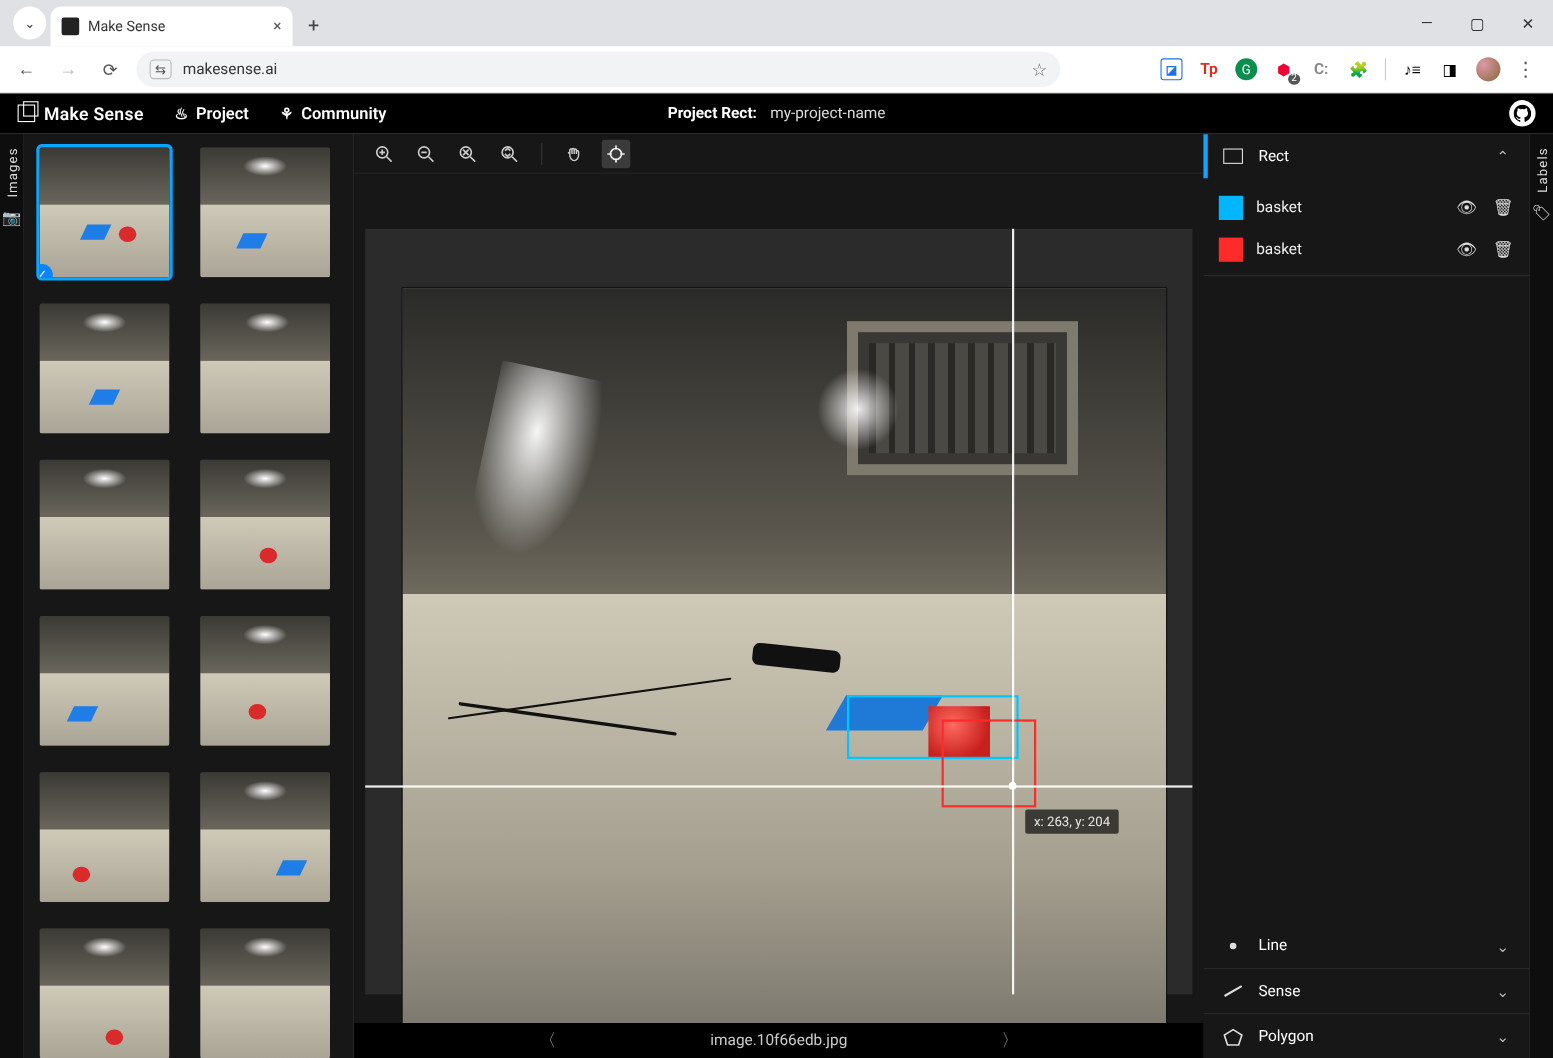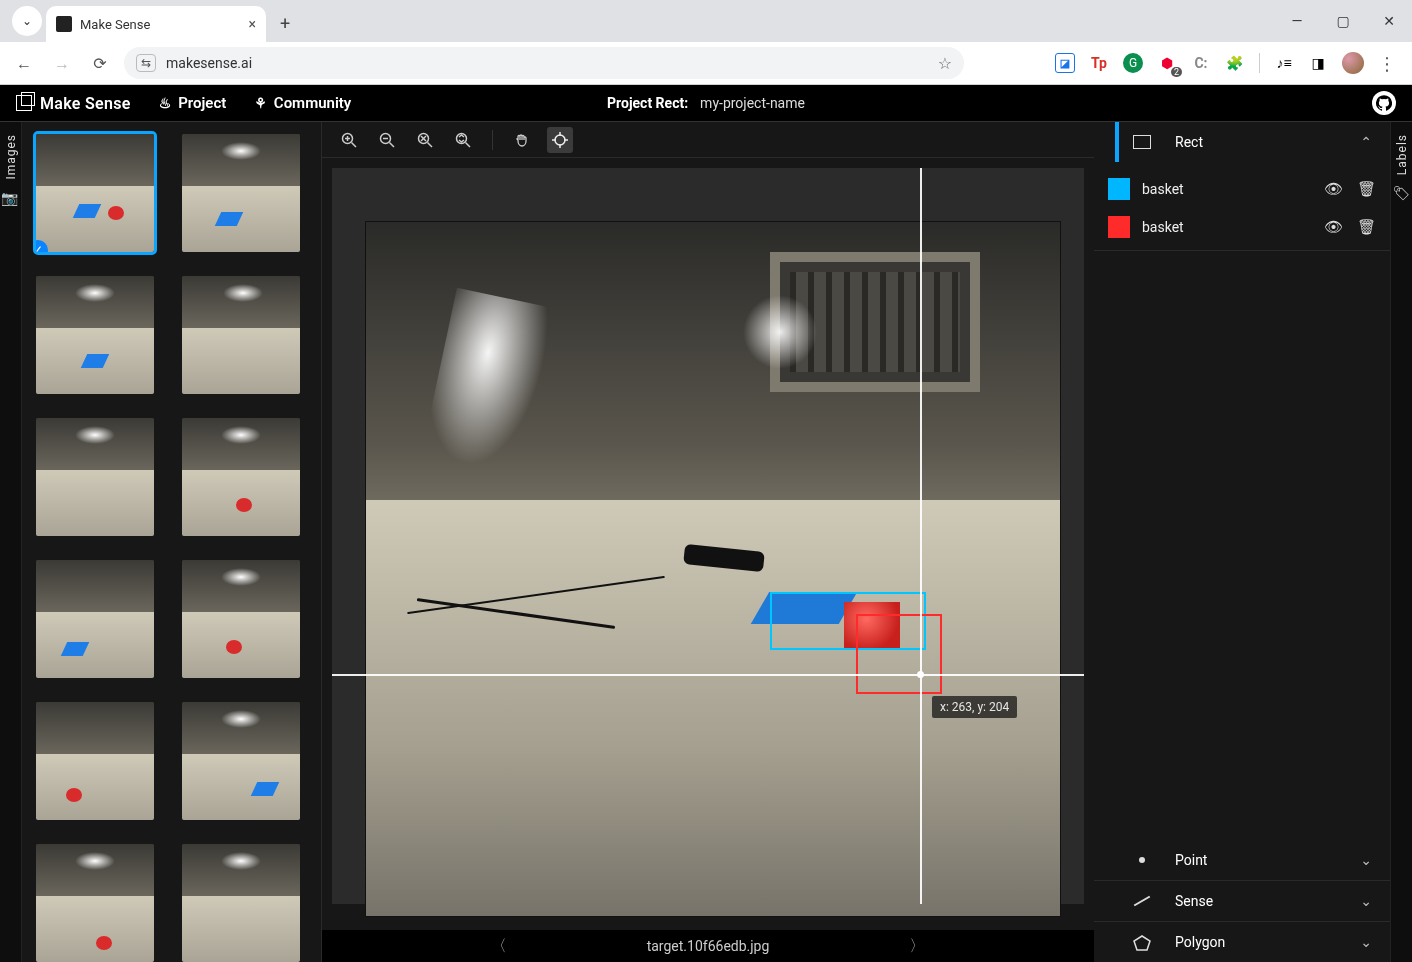--- a/index.html
+++ b/index.html
@@ -66,21 +66,21 @@
 .thumb-red { position:absolute; width:16px; height:14px; background:#d92b2b; border-radius:50%;}
 
 
 .center { flex:1; display:flex; flex-direction:column; min-width:0; }
 .toolbar { height:36px; background:#171717; border-bottom:1px solid #2a2a2a; display:flex; align-items:center; padding:0 14px; gap:12px;}
 .tool-btn { width:26px; height:26px; display:flex; align-items:center; justify-content:center; color:#d7d7d7; cursor:pointer; border-radius:3px; font-size:15px;}
 .tool-btn.active { background:#3b3b3b; }
 .tool-sep { width:1px; height:20px; background:#333; margin:0 4px;}
 
 .canvas-wrap { flex:1; position:relative; background:#171717; display:flex; align-items:center; justify-content:center; overflow:hidden;}
-.canvas-frame { position:absolute; inset:10px 10px 26px 10px; background:#2b2b2b;}
+.canvas-frame { position:absolute; inset:10px 10px 26px 10px; background:#2b2b2b;margin-top:40px;}
 .image-area { position:absolute; left:34px; top:54px; width:694px; height:694px; background:#6b6658; overflow:hidden; outline:1px solid #111;}
 .img-wall { position:absolute; left:0; right:0; top:0; height:40%; background:linear-gradient(180deg,#2a2a28 0%, #5a564d 80%, #6e6a5e 100%);}
 .img-floor { position:absolute; left:0; right:0; bottom:0; height:60%; background:linear-gradient(180deg,#cfc9b8 0%, #a49f8e 60%, #77736a 100%);}
 .img-window { position:absolute; right:80px; top:30px; width:210px; height:140px; border:10px solid #7f7a6e; background:#3a3834;}
 .img-window::after { content:''; position:absolute; inset:10px; background:repeating-linear-gradient(90deg,#2a2925 0 6px,#4b4944 6px 18px);}
 .img-glare { position:absolute; left:70px; top:75px; width:110px; height:190px; background:radial-gradient(ellipse at 40% 30%, rgba(255,255,255,0.95) 0%, rgba(255,255,255,0) 60%); transform:rotate(12deg);}
 .img-glare2 { position:absolute; right:240px; top:70px; width:80px; height:80px; background:radial-gradient(circle, rgba(255,255,255,0.9) 0%, rgba(255,255,255,0) 65%);}
 .img-phone { position:absolute; left:318px; top:326px; width:80px; height:20px; background:#111; border-radius:6px; transform:rotate(6deg);}
 .img-cable { position:absolute; left:40px; top:372px; width:260px; height:2px; background:#111; transform:rotate(-8deg); border-radius:2px;}
 .img-cable2 { position:absolute; left:50px; top:390px; width:200px; height:3px; background:#111; transform:rotate(8deg); border-radius:2px;}
@@ -97,21 +97,21 @@
 .bbox.target { left:404px; top:370px; width:156px; height:58px; border-color:#00c6ff;}
 
 .footer-bar { height:32px; background:#000; display:flex; align-items:center; justify-content:center; gap:140px; color:#ccc; font-size:14px;}
 .footer-arrow { color:#999; font-size:16px; cursor:pointer;}
 
 
 .right-rail { width:22px; background:#0e0e0e; display:flex; flex-direction:column; align-items:center; padding-top:12px; gap:10px; border-left:1px solid #222;}
 
 .side-panel { width:296px; background:#171717; display:flex; flex-direction:column;}
 .tool-section { border-bottom:1px solid #2a2a2a;}
-.tool-head { height:40px; display:flex; align-items:center; gap:24px; padding:0 18px; cursor:pointer;margin-left:21px;}
+.tool-head { height:40px; display:flex; align-items:center; gap:14px; padding:0 18px; cursor:pointer;}
 .tool-head.active { position:relative;}
 .tool-head.active::before { content:''; position:absolute; left:0; top:0; bottom:0; width:4px; background:#0aa5ff;}
 .tool-icon { width:18px; height:14px; display:inline-block;}
 .rect-icon { border:1.8px solid #ddd;}
 .point-icon { width:6px; height:6px; background:#ddd; border-radius:3px; margin:0 6px 0 6px;}
 .line-icon { width:18px; height:2px; background:#ddd; transform:rotate(-30deg); margin:6px 0;}
 .poly-icon svg { display:block;}
 .chev { margin-left:auto; color:#bbb; font-size:14px;}
 .label-list { padding:8px 14px 4px 14px;}
 .label-row { display:flex; align-items:center; gap:12px; height:38px;}
@@ -337,21 +337,21 @@
           </div>
           <div class="crosshair-h"></div>
           <div class="crosshair-v"></div>
           <div class="crosshair-dot"></div>
           <div class="coord-tip">x: 263, y: 204</div>
         </div>
       </div>
 
       <div class="footer-bar">
         <span class="footer-arrow">〈</span>
-        <span>target.10f66edb.jpg</span>
+        <span>image.10f66edb.jpg</span>
         <span class="footer-arrow">〉</span>
       </div>
     </div>
 
     <div class="side-panel">
       <div class="tool-section">
         <div class="tool-head active">
           <span class="tool-icon rect-icon"></span>
           <span>Rect</span>
           <span class="chev">⌃</span>
@@ -372,21 +372,21 @@
               <span class="row-action">👁</span>
               <span class="row-action">🗑</span>
             </span>
           </div>
         </div>
       </div>
       <div class="spacer"></div>
       <div class="tool-section">
         <div class="tool-head">
           <span class="tool-icon point-icon"></span>
-          <span>Point</span>
+          <span>Line</span>
           <span class="chev">⌄</span>
         </div>
       </div>
       <div class="tool-section">
         <div class="tool-head">
           <span class="tool-icon line-icon"></span>
           <span>Sense</span>
           <span class="chev">⌄</span>
         </div>
       </div>

